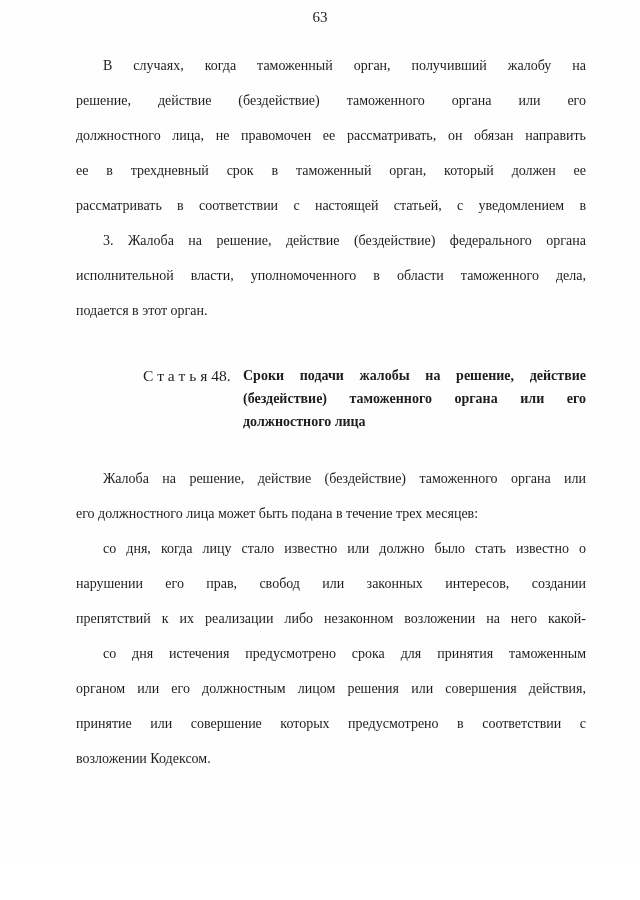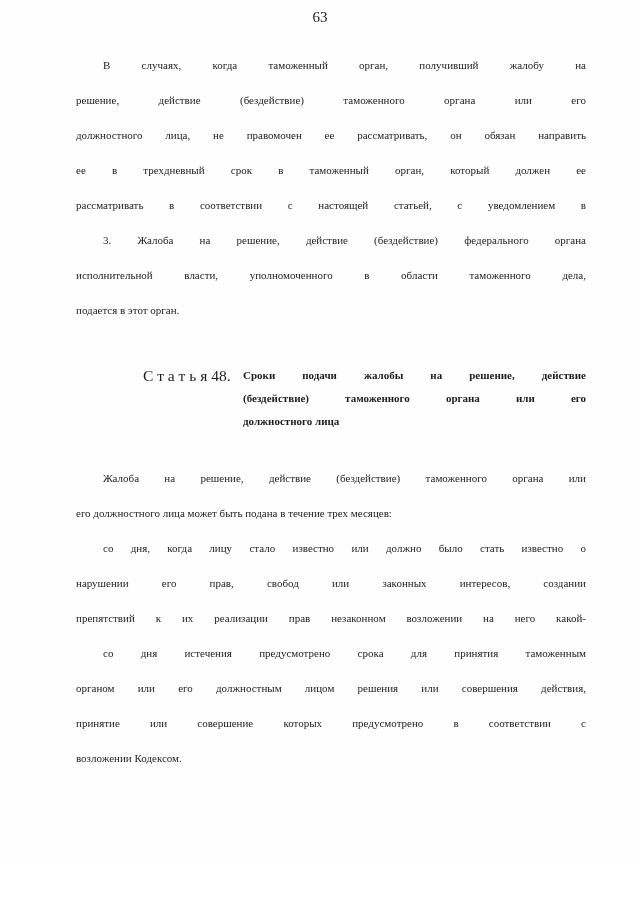--- a/index.html
+++ b/index.html
@@ -19,21 +19,21 @@
     text-align: center;
     font-size: 15px;
   }
   .content {
     margin-left: 76px;
     margin-right: 54px;
   }
   .para { margin: 0; }
   .para-first { margin-top: 22px; }
   .line {
-    font-size: 11px;
+    font-size: 14px;
     line-height: 35px;
     white-space: normal;
   }
   .line.just {
     text-align: justify;
     text-align-last: justify;
     text-justify: inter-word;
   }
   .line.first { text-indent: 27px; }
   .article {
@@ -88,21 +88,21 @@
     </div>
 
     <div class="para">
         <div class="line just first">Жалоба на решение, действие (бездействие) таможенного органа или</div>
         <div class="line">его должностного лица может быть подана в течение трех месяцев:</div>
       </div>
 
     <div class="para">
         <div class="line just first">со дня, когда лицу стало известно или должно было стать известно о</div>
         <div class="line just">нарушении его прав, свобод или законных интересов, создании</div>
-        <div class="line just">препятствий к их реализации прав незаконном возложении на него какой-</div>
+        <div class="line just">препятствий к их реализации либо незаконном возложении на него какой-</div>
       </div>
 
     <div class="para">
         <div class="line just first">со дня истечения предусмотрено срока для принятия таможенным</div>
         <div class="line just">органом или его должностным лицом решения или совершения действия,</div>
         <div class="line just">принятие или совершение которых предусмотрено в соответствии с</div>
         <div class="line">возложении Кодексом.</div>
       </div>
 
   </div>

